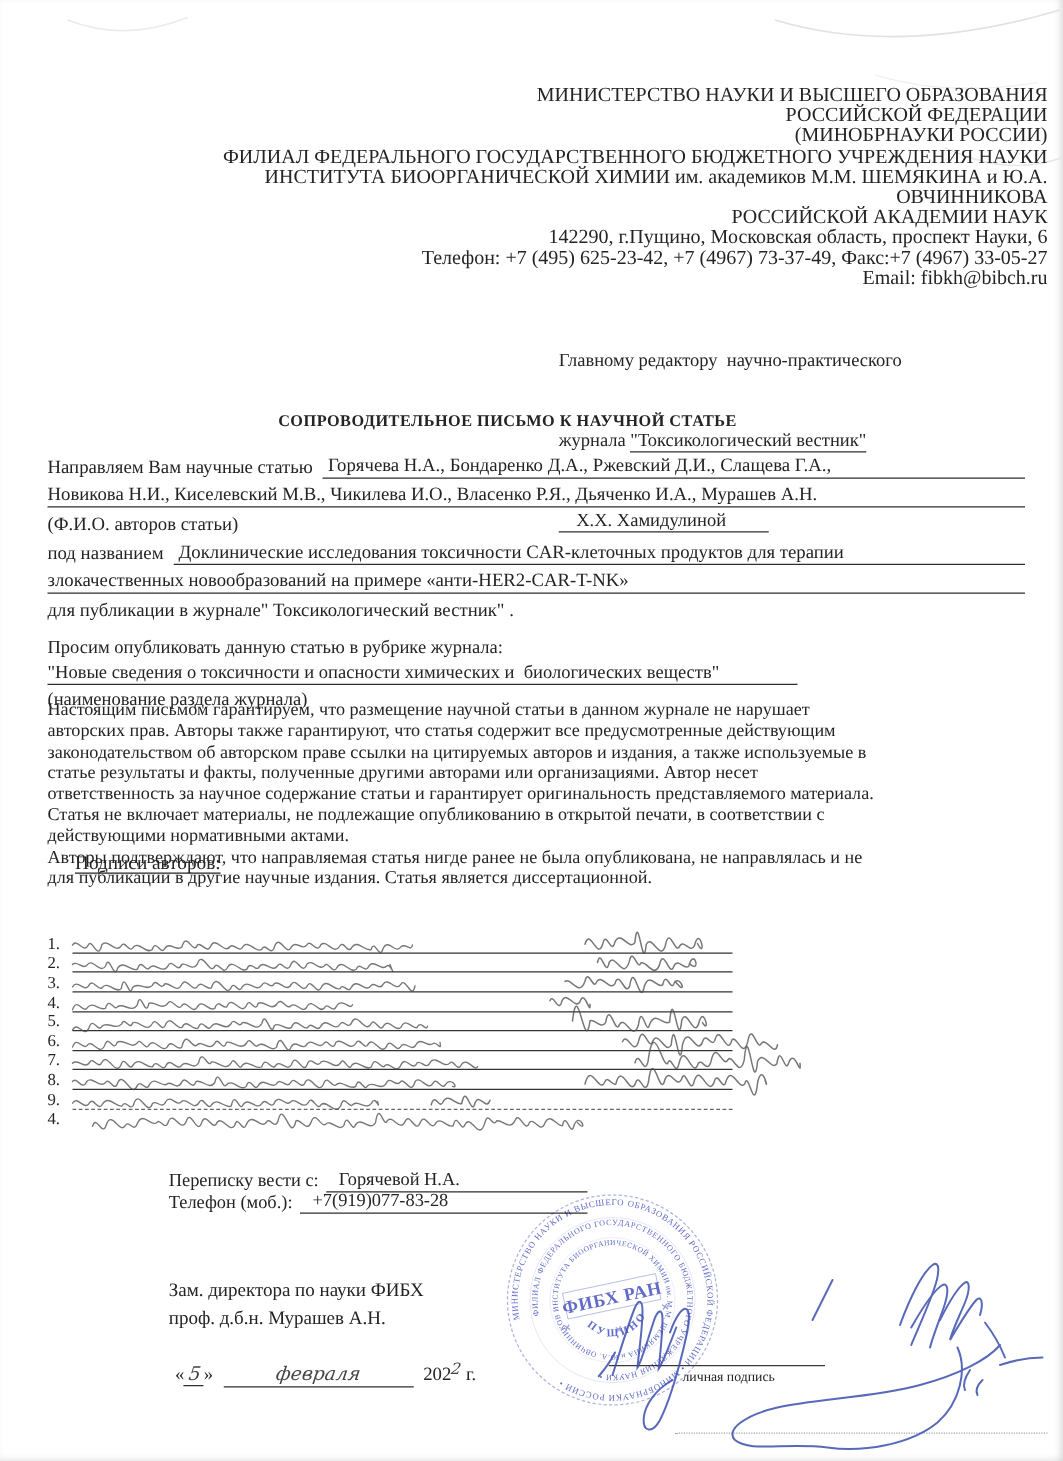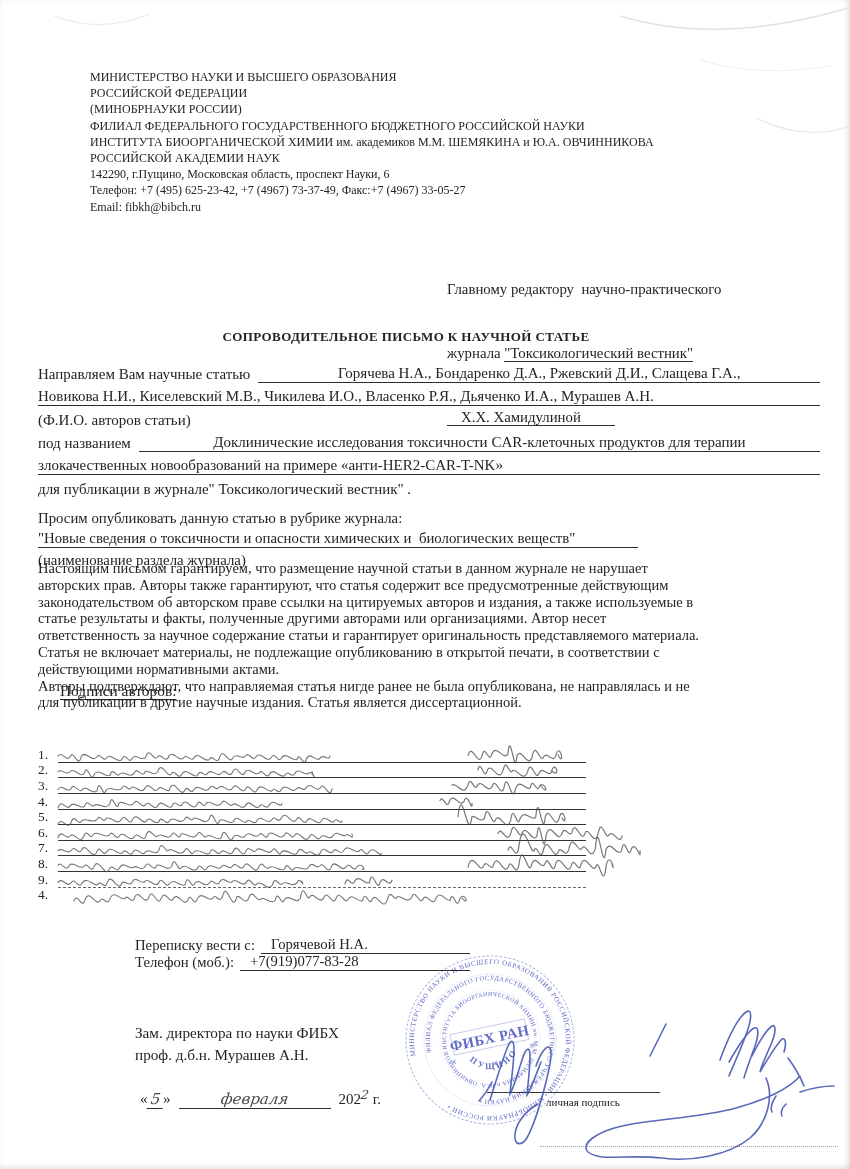--- a/index.html
+++ b/index.html
@@ -1,33 +1,33 @@
 <!DOCTYPE html>
 <html><head>
 <meta charset="utf-8">
 <style>
   html,body{margin:0;padding:0;background:#e8e8e8;}
   .page{position:relative;width:850px;height:1169px;background:#ffffff;margin:0 auto;
         font-family:"Liberation Serif","DejaVu Serif",serif;color:#242424;overflow:hidden;
         box-shadow:inset -4px 0 8px -4px rgba(0,0,0,.18), inset 0 -4px 8px -4px rgba(0,0,0,.12);}
   .abs{position:absolute;}
   
-  .letterhead{top:69px;left:90px;right:12px;text-align:left;font-size:12px;line-height:16.2px;z-index:1;}
+  .letterhead{top:69px;left:90px;right:12px;text-align:right;font-size:16px;line-height:16.2px;z-index:1;}
   
   .addressee{top:236px;left:447px;width:350px;font-size:14.8px;line-height:21.4px;white-space:pre-wrap;z-index:1;}
   .u{border-bottom:1px solid #2e2e2e;}
   .upad{padding:0 34px 0 14px;}
   
   .doc-title{top:329px;left:0;width:812px;text-align:center;font-size:13px;font-weight:bold;letter-spacing:.4px;z-index:1;}
   
   .fillins{top:360px;left:38px;width:782px;font-size:15px;z-index:1;}
   .fl-line{height:23px;display:flex;align-items:flex-end;}
   .lbl{white-space:nowrap;}
   .uv{border-bottom:1px solid #2e2e2e;}
-  .grow{flex:1;margin-left:8px;padding:0 4px;white-space:nowrap;text-align:center;}
+  .grow{flex:1;margin-left:8px;padding:0 4px;white-space:nowrap;}
   .blockline{display:block;height:23px;display:flex;align-items:flex-end;}
   .blockline span{flex:1;border-bottom:1px solid #2e2e2e;white-space:nowrap;}
   .plainline{height:23px;display:flex;align-items:flex-end;}
   
   .rubric{top:506px;left:38px;width:782px;font-size:14.8px;z-index:1;}
   .rubric .r{height:21px;display:flex;align-items:flex-end;}
   .rubric-u{display:inline-block;min-width:600px;border-bottom:1px solid #2e2e2e;white-space:pre-wrap;}
   
   .para{left:38px;width:790px;font-size:14.5px;line-height:16.75px;white-space:pre-line;z-index:1;}
   .para-1{top:560px;}
@@ -77,21 +77,21 @@
     <path d="M620,16 Q720,46 848,8" fill="none" stroke="#e2e2e2" stroke-width="1.4"></path>
     <path d="M756,118 Q806,142 850,126" fill="none" stroke="#e7e7e7" stroke-width="1.2"></path>
     <path d="M54,16 Q100,34 150,14" fill="none" stroke="#ebebeb" stroke-width="1.2"></path>
     <path d="M700,60 Q760,78 830,66" fill="none" stroke="#efefef" stroke-width="1"></path>
   </svg>
 
   <div class="abs letterhead">
     <div>МИНИСТЕРСТВО НАУКИ И ВЫСШЕГО ОБРАЗОВАНИЯ</div>
     <div>РОССИЙСКОЙ ФЕДЕРАЦИИ</div>
     <div>(МИНОБРНАУКИ РОССИИ)</div>
-    <div>ФИЛИАЛ ФЕДЕРАЛЬНОГО ГОСУДАРСТВЕННОГО БЮДЖЕТНОГО РОССИЙСКОЙ НАУКИ</div>
+    <div>ФИЛИАЛ ФЕДЕРАЛЬНОГО ГОСУДАРСТВЕННОГО БЮДЖЕТНОГО УЧРЕЖДЕНИЯ НАУКИ</div>
     <div>ИНСТИТУТА БИООРГАНИЧЕСКОЙ ХИМИИ им. академиков М.М. ШЕМЯКИНА и Ю.А. ОВЧИННИКОВА</div>
     <div>РОССИЙСКОЙ АКАДЕМИИ НАУК</div>
     <div>142290, г.Пущино, Московская область, проспект Науки, 6</div>
     <div>Телефон: +7 (495) 625-23-42, +7 (4967) 73-37-49, Факс:+7 (4967) 33-05-27</div>
     <div>Email: fibkh@bibch.ru</div>
   </div>
 
   <div class="abs addressee">
     <div>Главному редактору  научно-практического</div>
     <div><span>журнала </span><span class="u">"Токсикологический вестник"</span></div>

